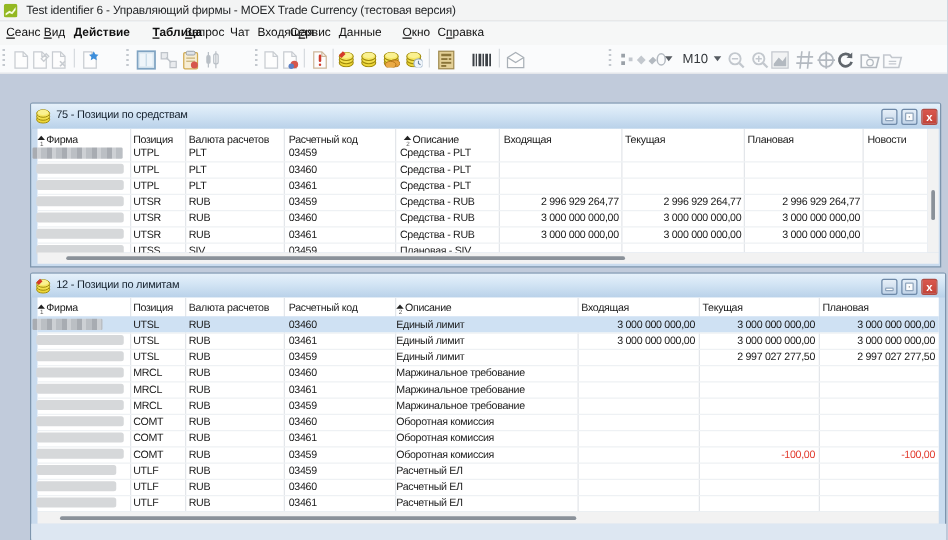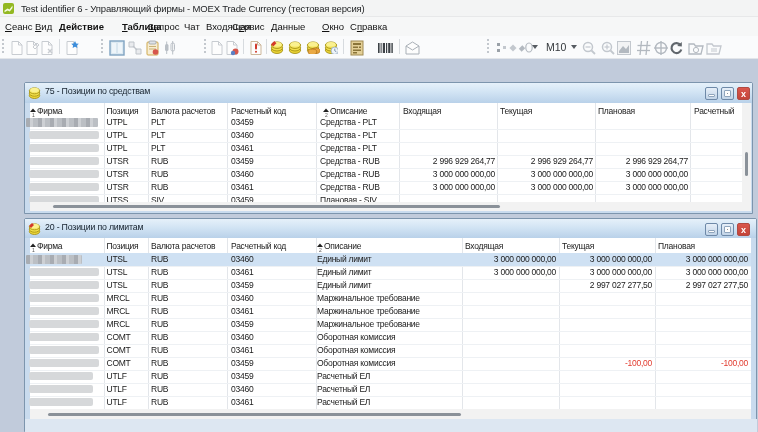--- a/index.html
+++ b/index.html
@@ -275,21 +275,21 @@
 <span class="abs tt" style="left:151px;top:105px;font-weight:normal">Валюта расчетов</span>
 <span class="abs tt" style="left:231px;top:105px;font-weight:normal">Расчетный код</span>
 <svg class="abs" style="left:322px;top:107px" width="8" height="10" viewBox="0 0 8 10">
     <path d="M1 5 L4 1.5 L7 5 Z" fill="#222"></path>
     <text x="3" y="9.5" font-size="5" fill="#555">2</text>
   </svg>
 <span class="abs tt" style="left:330px;top:105px;font-weight:normal">Описание</span>
 <span class="abs tt" style="left:403px;top:105px;font-weight:normal">Входящая</span>
 <span class="abs tt" style="left:500px;top:105px;font-weight:normal">Текущая</span>
 <span class="abs tt" style="left:598px;top:105px;font-weight:normal">Плановая</span>
-<span class="abs tt" style="left:694px;top:105px;font-weight:normal">Расчетный</span>
+<span class="abs tt" style="left:694px;top:105px;font-weight:normal">Новости</span>
 <div class="abs" style="left:30px;top:116px;width:712px;height:13px;overflow:hidden">
     <span class="abs tt" style="left:76.5px;top:0">UTPL</span>
     <span class="abs tt" style="left:121px;top:0">PLT</span>
     <span class="abs tt" style="left:201px;top:0">03459</span>
     <span class="abs tt" style="left:290px;top:0">Средства - PLT</span>
   </div>
 <div class="abs" style="left:30px;top:129px;width:712px;height:13px;overflow:hidden">
     <span class="abs tt" style="left:76.5px;top:0">UTPL</span>
     <span class="abs tt" style="left:121px;top:0">PLT</span>
     <span class="abs tt" style="left:201px;top:0">03460</span>
@@ -356,21 +356,21 @@
   background:#c9dbee;border:1px solid #7d95ad;border-radius:2px 2px 0 0;"></div>
 <div class="abs" style="left:25px;top:219px;width:731px;height:19px;
   background:linear-gradient(#e6f1fa 0%,#d2e4f4 45%,#b9d1e9 100%);"></div>
 <svg class="abs" style="left:28px;top:222px" width="13" height="13" viewBox="0 0 13 13">
 <ellipse cx="6.5" cy="9.5" rx="5.2" ry="3" fill="#eed73a" stroke="#a08a0a" stroke-width="0.8"></ellipse>
 <ellipse cx="6.5" cy="7.2" rx="5.2" ry="3" fill="#f2df4c" stroke="#a08a0a" stroke-width="0.8"></ellipse>
 <ellipse cx="6.5" cy="4.8" rx="5.2" ry="3" fill="#f6e765" stroke="#a08a0a" stroke-width="0.8"></ellipse>
 <ellipse cx="6.5" cy="3.9" rx="4.2" ry="2.1" fill="#faf191"></ellipse>
 <path d="M1 4 L4 1 L6 3 L3 6 Z" fill="#d43a2a"></path>
   </svg>
-<span class="titletext" style="left:45px;top:222px">20 - Позиции по лимитам</span>
+<span class="titletext" style="left:45px;top:222px">12 - Позиции по лимитам</span>
 <div class="wbtn" style="left:705px;top:223px">
     <span class="dash"></span>
   </div>
 <div class="wbtn" style="left:721px;top:223px">
     <span class="sq">
       <i></i>
     </span>
   </div>
 <div class="wclose" style="left:737px;top:223px">x</div>
 <div class="abs" style="left:30px;top:238px;width:721px;height:171px;background:#fff;overflow:hidden">

